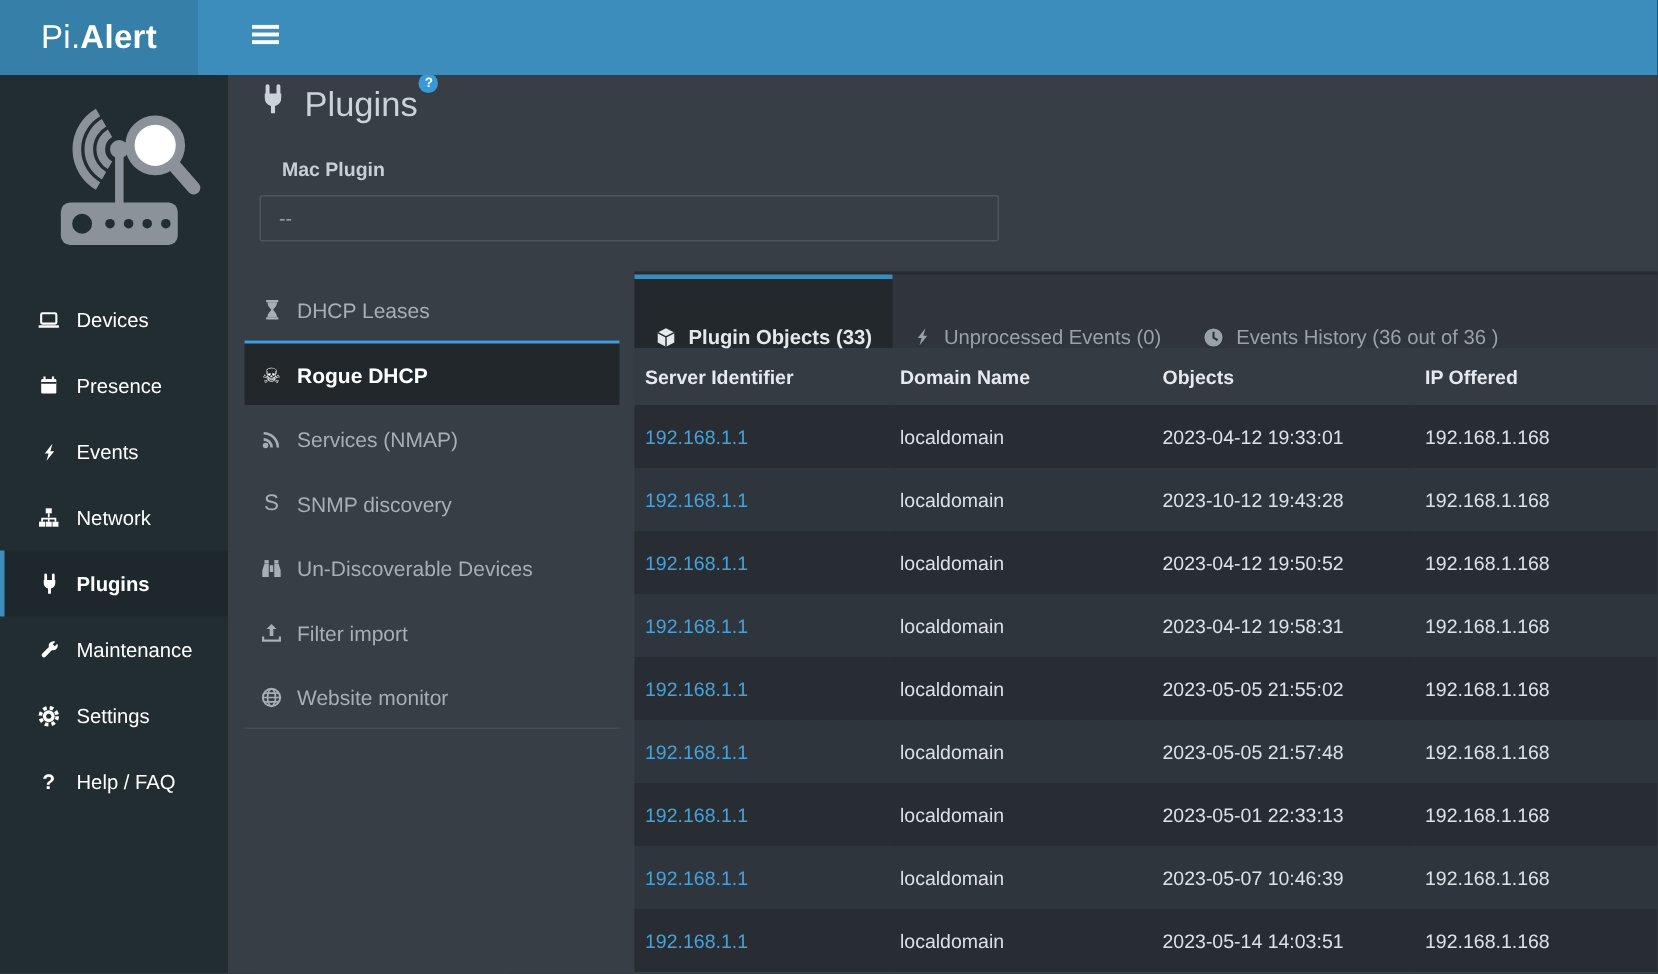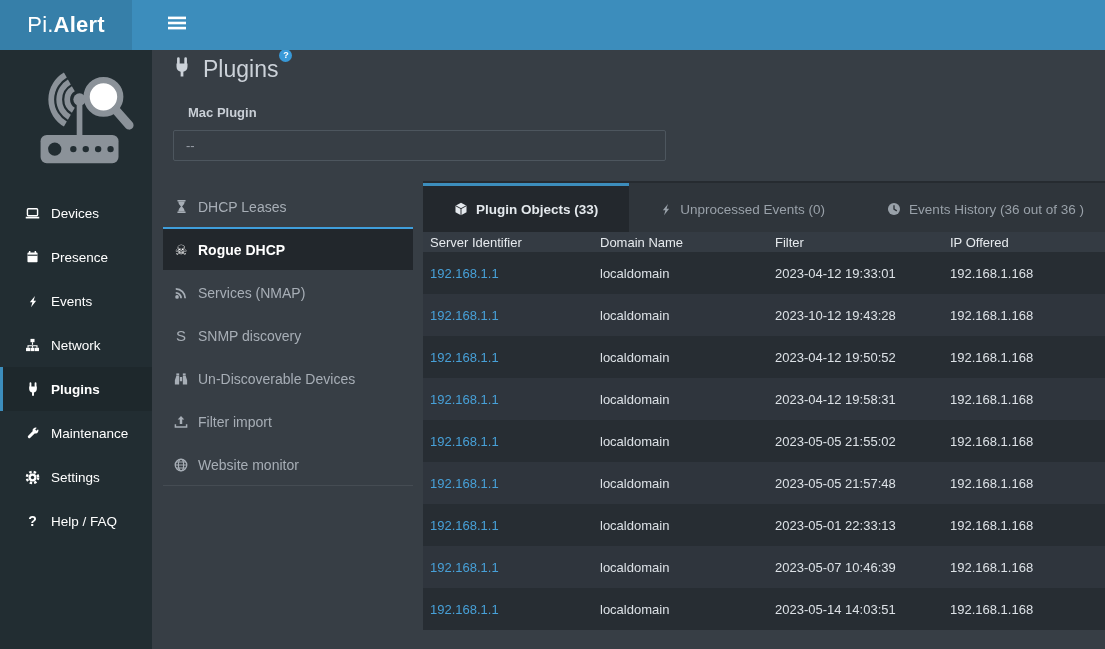--- a/index.html
+++ b/index.html
@@ -43,27 +43,27 @@
   
   .submenu { position:absolute; left:11px; top:134px; width:250px; border-bottom:1px solid #454c53; }
   .sub-item { height:43px; display:flex; align-items:center; gap:8px; padding:0 9px;
               color:#a7aeb6; font-size:14px; cursor:pointer; border-top:2px solid transparent; }
   .sub-item.active { background:#22272c; border-top-color:#3f9edb; color:#fff; font-weight:700; }
   .sub-item .ic { width:18px; display:flex; justify-content:center; align-items:center; }
 
   
   .panel { position:absolute; left:271px; top:131px; right:0; bottom:0; }
   .tabbar { display:flex; height:51px; background:#2f353b; border-top:2px solid #262b30; }
-  .tab { display:flex; align-items:center; gap:8px; padding:0 31px; font-size:13.5px;
+  .tab { display:flex; align-items:flex-end; gap:8px; padding:0 14px; font-size:13.5px;
          color:#99a1a9; cursor:pointer; border-top:3px solid transparent; white-space:nowrap; }
   .tab.active { background:#23282d; border-top-color:#3c8dbc; color:#e4e9ed; font-weight:700; }
   .tab .ic { display:flex; align-items:center; }
 
   table { width:100%; border-collapse:collapse; table-layout:fixed; font-size:13px; }
-  th { height:20px; background:#343b43; color:#e6eaee; font-weight:400; text-align:left;
+  th { height:38px; background:#343b43; color:#e6eaee; font-weight:700; text-align:left;
        padding-left:7px; cursor:pointer; }
   td { height:42px; color:#dce1e6; padding-left:7px; }
   tbody tr:nth-child(odd) td  { background:#272d33; }
   tbody tr:nth-child(even) td { background:#2f353d; }
   .cell-link { color:#47a0d8; cursor:pointer; text-decoration:none; }
 </style>
 </head>
 <body>
 
 <div class="screen">
@@ -293,21 +293,21 @@
         <colgroup>
             <col style="width:170px">
             <col style="width:175px">
             <col style="width:175px">
             <col>
           </colgroup>
         <thead>
             <tr>
               <th>Server Identifier</th>
               <th>Domain Name</th>
-              <th>Filter</th>
+              <th>Objects</th>
               <th>IP Offered</th>
             </tr>
           </thead>
         <tbody>
             <tr>
               <td><span class="cell-link">192.168.1.1</span></td>
               <td>localdomain</td>
               <td>2023-04-12 19:33:01</td>
               <td>192.168.1.168</td>
             </tr>

